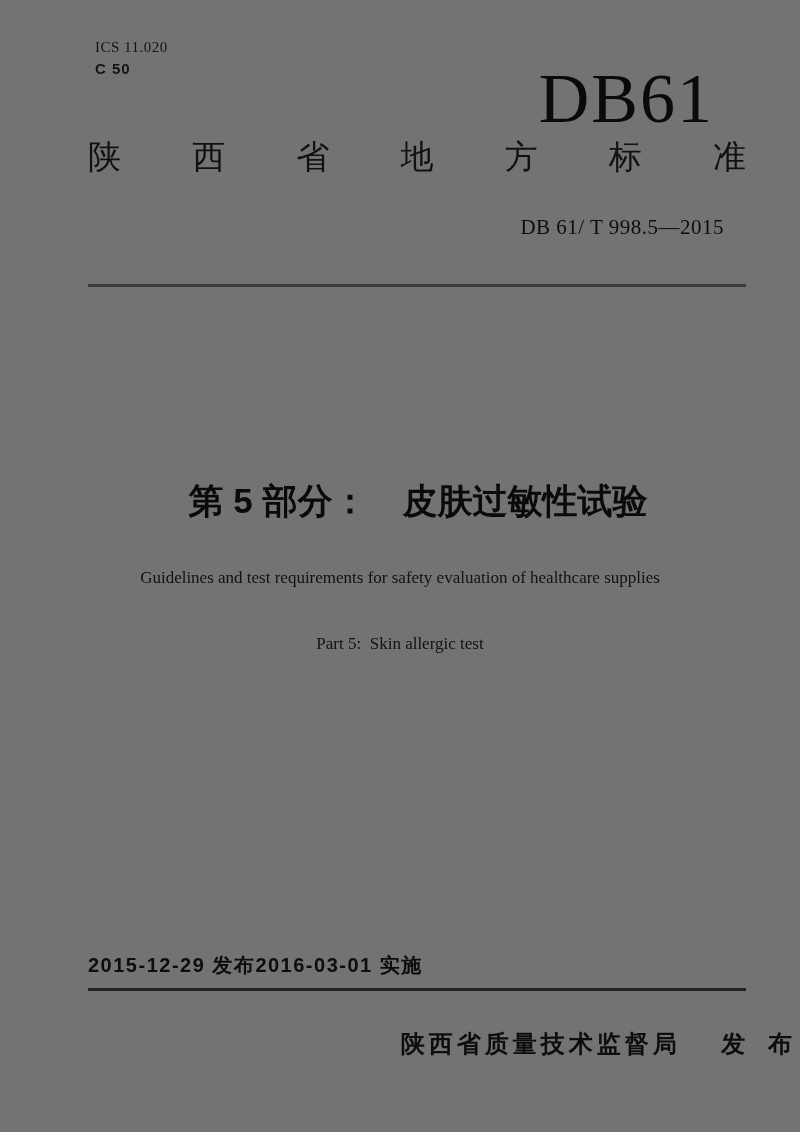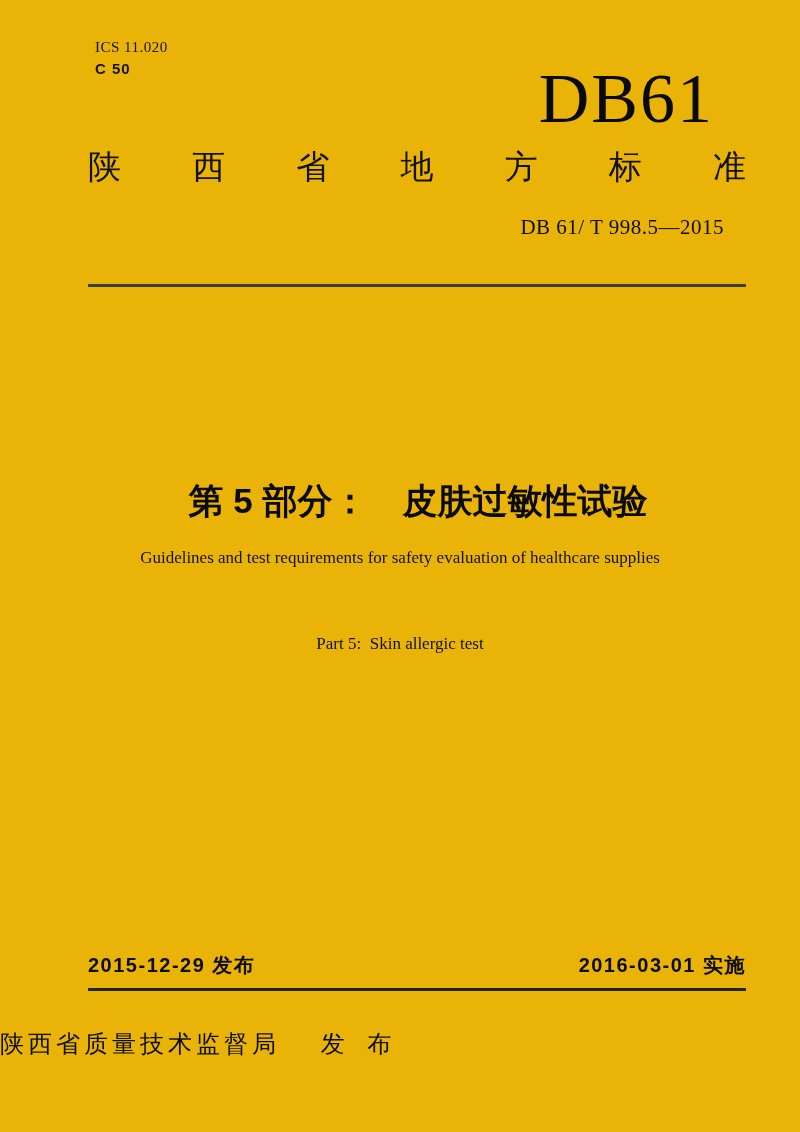--- a/index.html
+++ b/index.html
@@ -5,21 +5,21 @@
   html, body {
     margin: 0;
     padding: 0;
     background: #ffffff;
   }
   .page {
     position: relative;
     width: 800px;
     height: 1132px;
     margin: 0 auto;
-    background: #eab308;
+    background: #737373;
     color: #141414;
     font-family: "Liberation Sans", sans-serif;
     overflow: hidden;
   }
 
   
   .ics-block {
     position: absolute;
     left: 95px;
     top: 36px;
@@ -46,21 +46,21 @@
     font-size: 70px;
     line-height: 1;
     letter-spacing: 2px;
     color: #0a0a0a;
   }
 
   
   .standard-name {
     position: absolute;
     left: 88px;
-    top: 146px;
+    top: 136px;
     width: 658px;
     font-size: 33px;
     line-height: 42px;
     text-align: justify;
     text-align-last: justify;
     color: #111;
   }
 
   
   .doc-number {
@@ -102,48 +102,48 @@
   .title-en-1, .title-en-2 {
     position: absolute;
     left: 0;
     width: 100%;
     text-align: center;
     font-family: "Liberation Serif", serif;
     font-size: 17px;
     color: #111;
     white-space: pre;
   }
-  .title-en-1 { top: 548px; }
+  .title-en-1 { top: 568px; }
   .title-en-2 { top: 634px; }
 
   
   .footer-dates {
     position: absolute;
     left: 88px;
     top: 952px;
     width: 658px;
     display: flex;
-    justify-content: space-between;
+    justify-content: flex-start;
     align-items: baseline;
     font-weight: bold;
     font-size: 20px;
     letter-spacing: 1.5px;
     border-bottom: 3px solid #222222;
     padding-bottom: 9px;
     color: #0d0d0d;
   }
 
   
   .publisher-row {
     position: absolute;
     left: 0;
     top: 1028px;
     width: 100%;
-    text-align: left;
-    font-weight: normal;
+    text-align: right;
+    font-weight: bold;
     font-size: 24px;
     color: #0d0d0d;
     white-space: nowrap;
   }
   .publisher-name { letter-spacing: 4px; }
   .publish-label {
     letter-spacing: 8px;
     margin-left: 34px;
   }
 </style>

